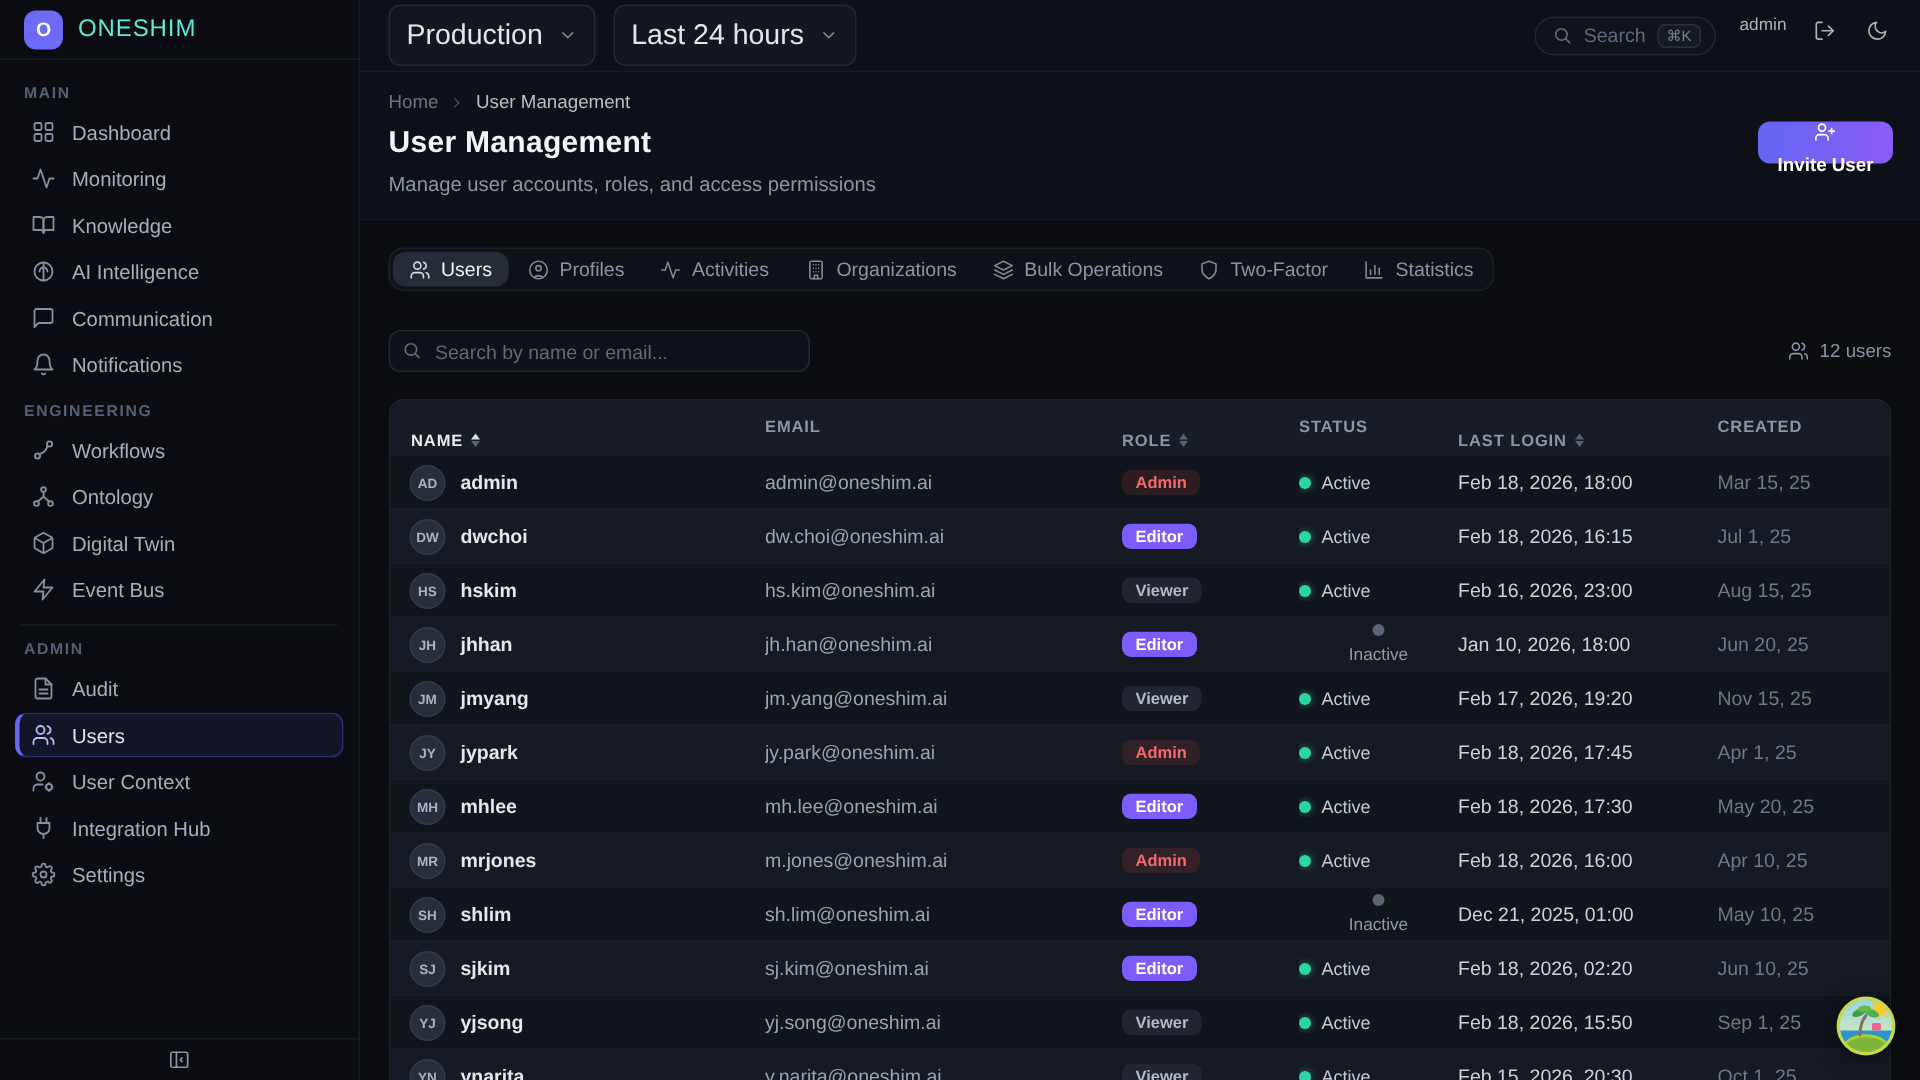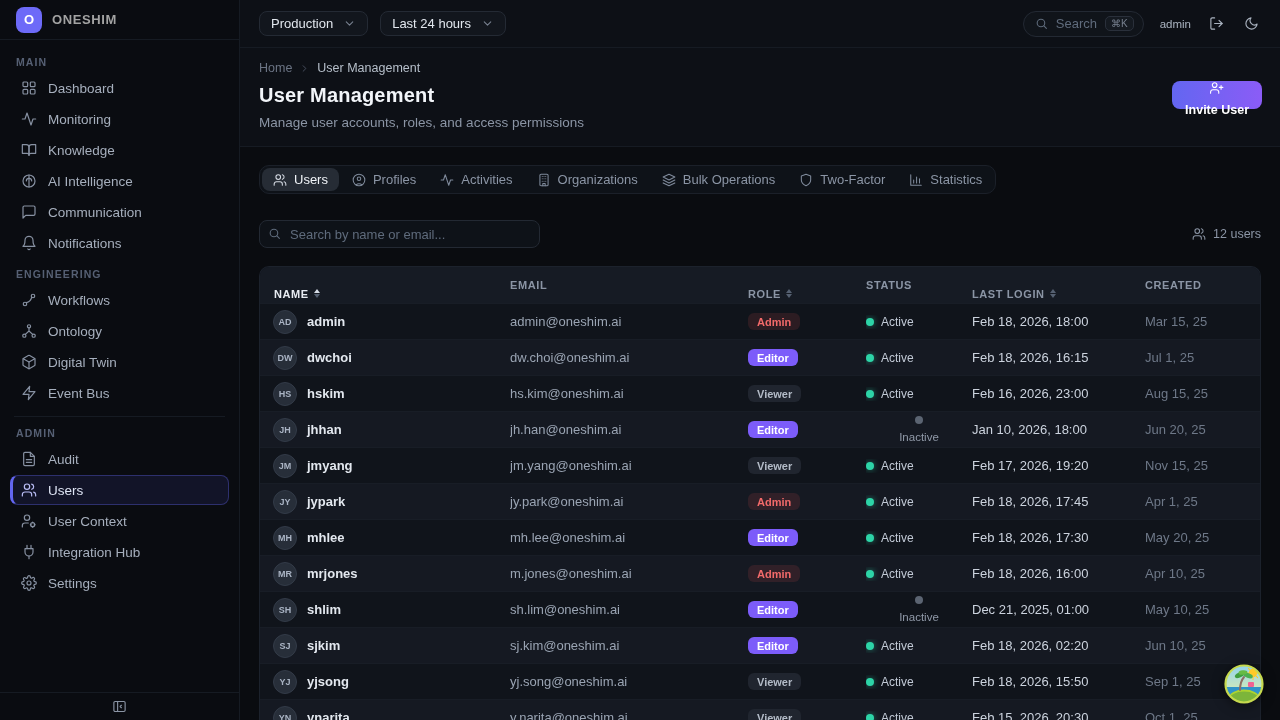--- a/index.html
+++ b/index.html
@@ -12,45 +12,45 @@
   svg { display:block; }
 
   
   .sidebar { width:240px; height:720px; background:#0a0c11; border-right:1px solid #161b23;
              display:flex; flex-direction:column; position:relative; flex-shrink:0; }
   .logo-row { display:flex; align-items:center; gap:10px; padding:0 16px; height:40px;
               border-bottom:1px solid #161b23; }
   .logo-badge { width:26px; height:26px; border-radius:8px; background:#6d6af8;
                 display:flex; align-items:center; justify-content:center;
                 font-size:13px; font-weight:700; color:#fff; }
-  .brand-name { font-size:13px; font-weight:700; letter-spacing:0.6px; color:#a3a3a3; }
+  .brand-name { font-size:16px; font-weight:400; letter-spacing:0.6px; color:#5eead4; }
   .nav { padding:6px 0; flex:1; overflow:hidden; }
   .section-label { font-size:10.5px; font-weight:700; letter-spacing:1.1px; color:#566074;
                    margin:10px 16px 5px; text-transform:uppercase; }
   .nav-item { display:flex; align-items:flex-end; gap:11px; margin:1px 10px; padding:6px 10px;
               border-radius:8px; color:#a6afbd; font-size:13.5px; cursor:pointer;
               border:1px solid transparent; }
   .nav-item .nicon { color:#8791a2; width:16px; height:16px; flex-shrink:0; }
   .nav-item.active { background:rgba(99,102,241,0.10); border:1px solid rgba(99,102,241,0.35);
                      border-left:3px solid #6366f1; padding-left:8px; color:#dde3f3; }
   .nav-item.active .nicon { color:#b9bdf5; }
   .nav-divider { height:1px; background:#161b23; margin:8px 14px; }
   .sidebar-footer { height:28px; border-top:1px solid #161b23; display:flex;
                     align-items:center; justify-content:center; color:#8b95a5; }
 
   
   .main { flex:1; display:flex; flex-direction:column; min-width:0; }
 
   .topbar { height:48px; background:#0d1016; border-bottom:1px solid #161b23;
             display:flex; align-items:center; padding:0 19px; gap:12px; }
-  .select { height:25px; display:flex; align-items:center; gap:10px; padding:0 11px;
+  .select { height:41px; display:flex; align-items:center; gap:10px; padding:0 11px;
             background:#12161d; border:1px solid #242a34; border-radius:8px;
-            font-size:13px; color:#e2e7ee; cursor:pointer; }
+            font-size:19px; color:#e2e7ee; cursor:pointer; }
   .select .chev { color:#77808f; }
-  .topbar-right { margin-left:auto; display:flex; align-items:center; gap:16px; }
+  .topbar-right { margin-left:auto; display:flex; align-items:flex-start; gap:16px; }
   .search-pill { height:26px; display:flex; align-items:center; gap:8px; padding:0 9px 0 11px;
                  background:#10141a; border:1px solid #232933; border-radius:14px; cursor:pointer; }
   .search-pill .sicon { color:#5f6b7c; }
   .search-pill .stext { font-size:13px; color:#5f6b7c; }
   .kbd { font-size:10px; color:#77808f; border:1px solid #2a303b; border-radius:5px;
          padding:1px 5px; background:#151a21; }
   .username { font-size:11.5px; color:#aab3c0; }
   .icon-btn { background:none; border:none; color:#aab3c0; cursor:pointer; padding:2px; }
 
   .page-header { background:#0d1016; border-bottom:1px solid #161b23; padding:13px 18px 16px 19px; }

